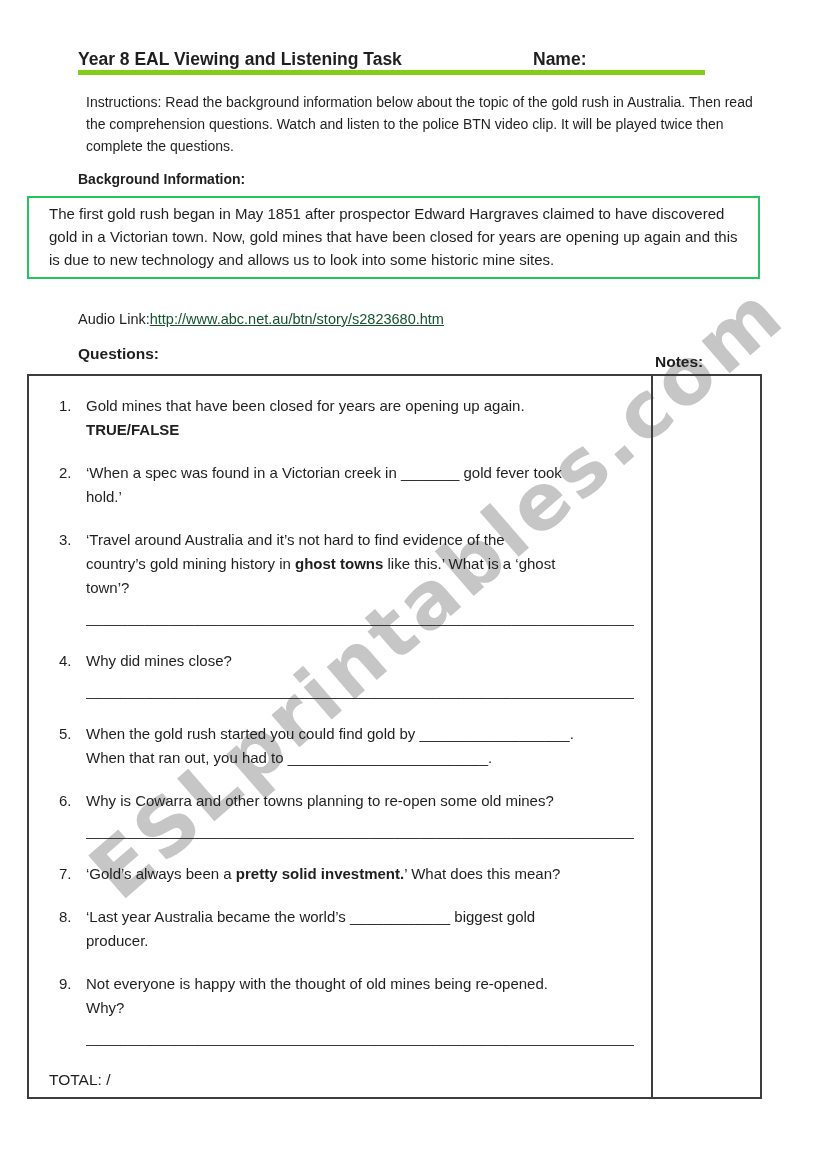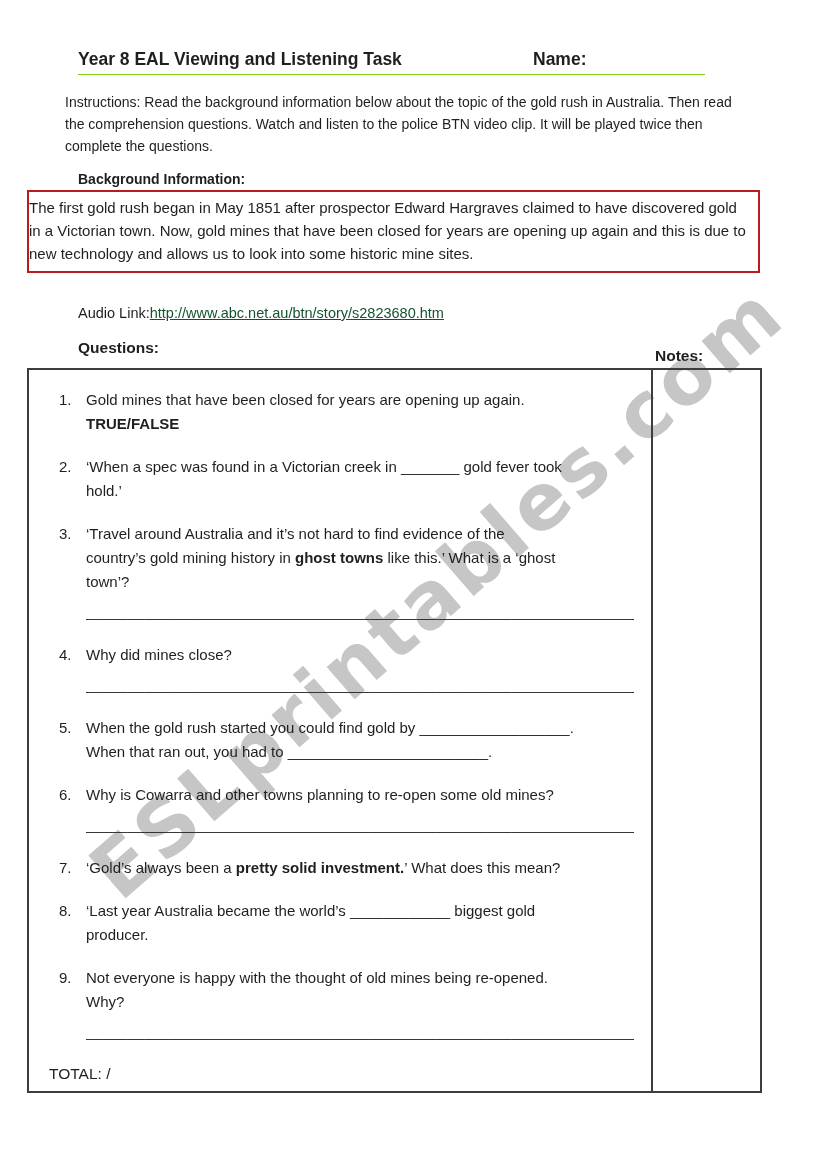--- a/index.html
+++ b/index.html
@@ -29,40 +29,40 @@
     z-index: 0;
   }
 
   .content { position: relative; z-index: 1; padding-left: 27px; }
 
   
   .title-row {
     margin: 49px 0 16px 51px;
     width: 627px;
     height: 26px;
-    border-bottom: 1px solid #84cc16;
+    border-bottom: 5px solid #84cc16;
     position: relative;
   }
   .title { font-size: 17.5px; font-weight: bold; }
   .name-label { position: absolute; left: 455px; top: 0; font-size: 17.5px; font-weight: bold; text-align: center; }
 
   .instructions {
-    margin: 14px 0 0 38px;
+    margin: 14px 0 0 59px;
     width: 670px;
     font-size: 14px;
     line-height: 22px;
   }
 
   .bg-heading { margin: 14px 3px 0 51px; font-size: 14px; font-weight: bold; }
 
   .bg-box {
-    margin-top: 3px;
+    margin-top: 9px;
     width: 733px;
-    border: 2px solid #b91c1c;
-    padding: 4px 8px 6px 0;
+    border: 2px solid #22c55e;
+    padding: 4px 8px 6px 20px;
     font-size: 15px;
     line-height: 23px;
     background: transparent;
   }
 
   .audio-row { margin: 32px 0 0 51px; font-size: 14.5px; }
   .audio-row a { color: #14532d; text-decoration: underline; }
 
   .heading-row {
     margin: 18px 0 0 51px;

